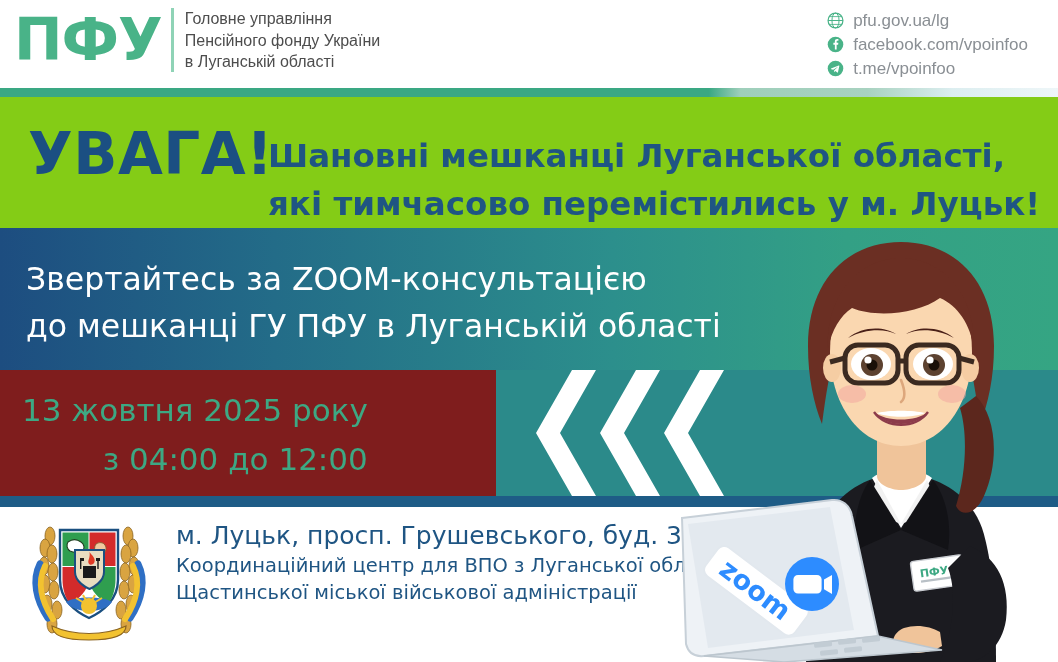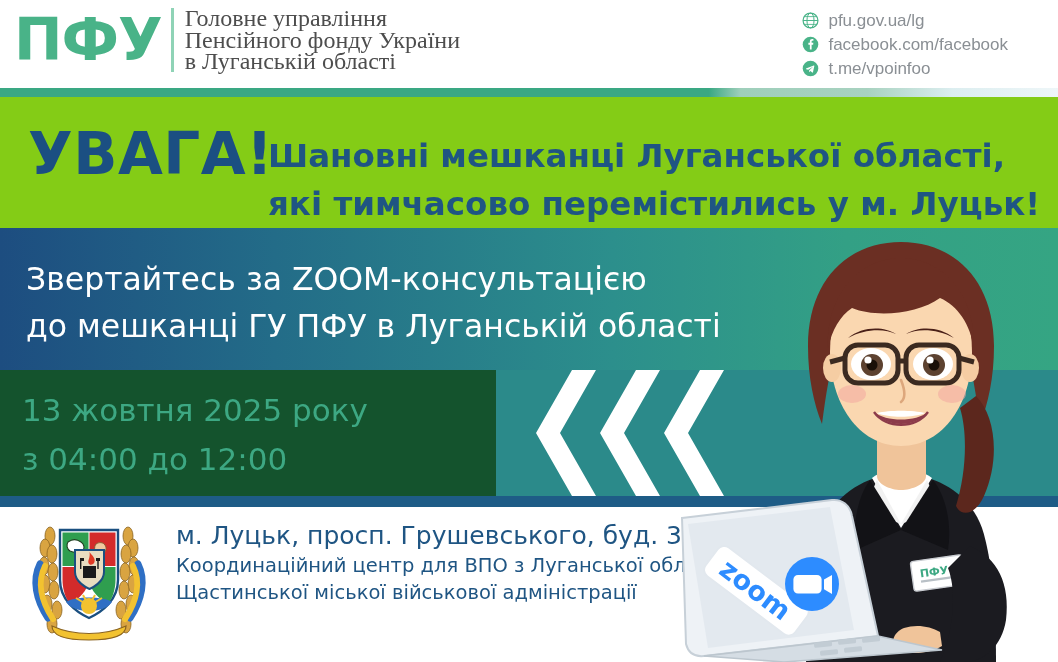--- a/index.html
+++ b/index.html
@@ -40,27 +40,27 @@
     font-family: "DejaVu Sans", sans-serif;
   }
   .logo-divider {
     width: 3px;
     height: 64px;
     background: #8fd3b6;
     margin: 0 11px 0 9px;
   }
   .logo-sub {
     color: #4d4d4d;
-    font-size: 24px;
+    font-size: 16px;
     line-height: 21.5px;
-    font-family: Liberation Serif, serif;
+    font-family: Liberation Sans, sans-serif;
   }
   .contacts {
     position: absolute;
-    right: 50px; top: 9px;
+    right: 30px; top: 9px;
   }
   .contact-row {
     display: flex;
     align-items: center;
     height: 23px;
     margin-bottom: 1px;
   }
   .contact-ico {
     width: 17px; height: 17px;
     margin-right: 9px;
@@ -126,22 +126,23 @@
     line-height: 47px;
     font-family: "DejaVu Sans", sans-serif;
     white-space: nowrap;
   }
 
   
   .dates {
     position: absolute;
     left: 0; top: 370px;
     width: 1058px; height: 126px;
-    background: #14532d;
+    background: #7f1d1d;
     overflow: hidden;
+    text-align: right;
   }
   .date-lines {
     position: absolute;
     left: 22px; top: 16px;
     font-size: 31px;
     color: #3da883;
     line-height: 49px;
     font-family: "DejaVu Sans", sans-serif;
     white-space: nowrap;
   }
@@ -236,21 +237,21 @@
           <line x1="3" y1="17.5" x2="21" y2="17.5" stroke="#49b388" stroke-width="1.2"></line>
         </svg>
         <span class="contact-txt">pfu.gov.ua/lg</span>
       </div>
 
       <div class="contact-row">
         <svg class="contact-ico" viewBox="0 0 24 24">
           <circle cx="12" cy="12" r="11" fill="#49b388"></circle>
           <path d="M13.6 12.3h2.1l.3-2.7h-2.4V8.1c0-.8.2-1.3 1.3-1.3h1.2V4.4c-.2 0-.9-.1-1.8-.1-1.9 0-3.2 1.1-3.2 3.2v2.1H9v2.7h2.1V19h2.5z" fill="#ffffff"></path>
         </svg>
-        <span class="contact-txt">facebook.com/facebook</span>
+        <span class="contact-txt">facebook.com/vpoinfoo</span>
       </div>
 
       <div class="contact-row">
         <svg class="contact-ico" viewBox="0 0 24 24">
           <circle cx="12" cy="12" r="11" fill="#49b388"></circle>
           <path d="M5.6 11.9l11-4.2c.5-.2 1 .1.8.8l-1.9 8.8c-.1.6-.5.7-1 .4l-2.7-2-1.3 1.3c-.2.2-.3.2-.5.2l.2-2.8 5-4.5c.2-.2 0-.3-.3-.1l-6.2 3.9-2.7-.8c-.6-.2-.6-.6.1-.9z" fill="#ffffff"></path>
         </svg>
         <span class="contact-txt">t.me/vpoinfoo</span>
       </div>
 

